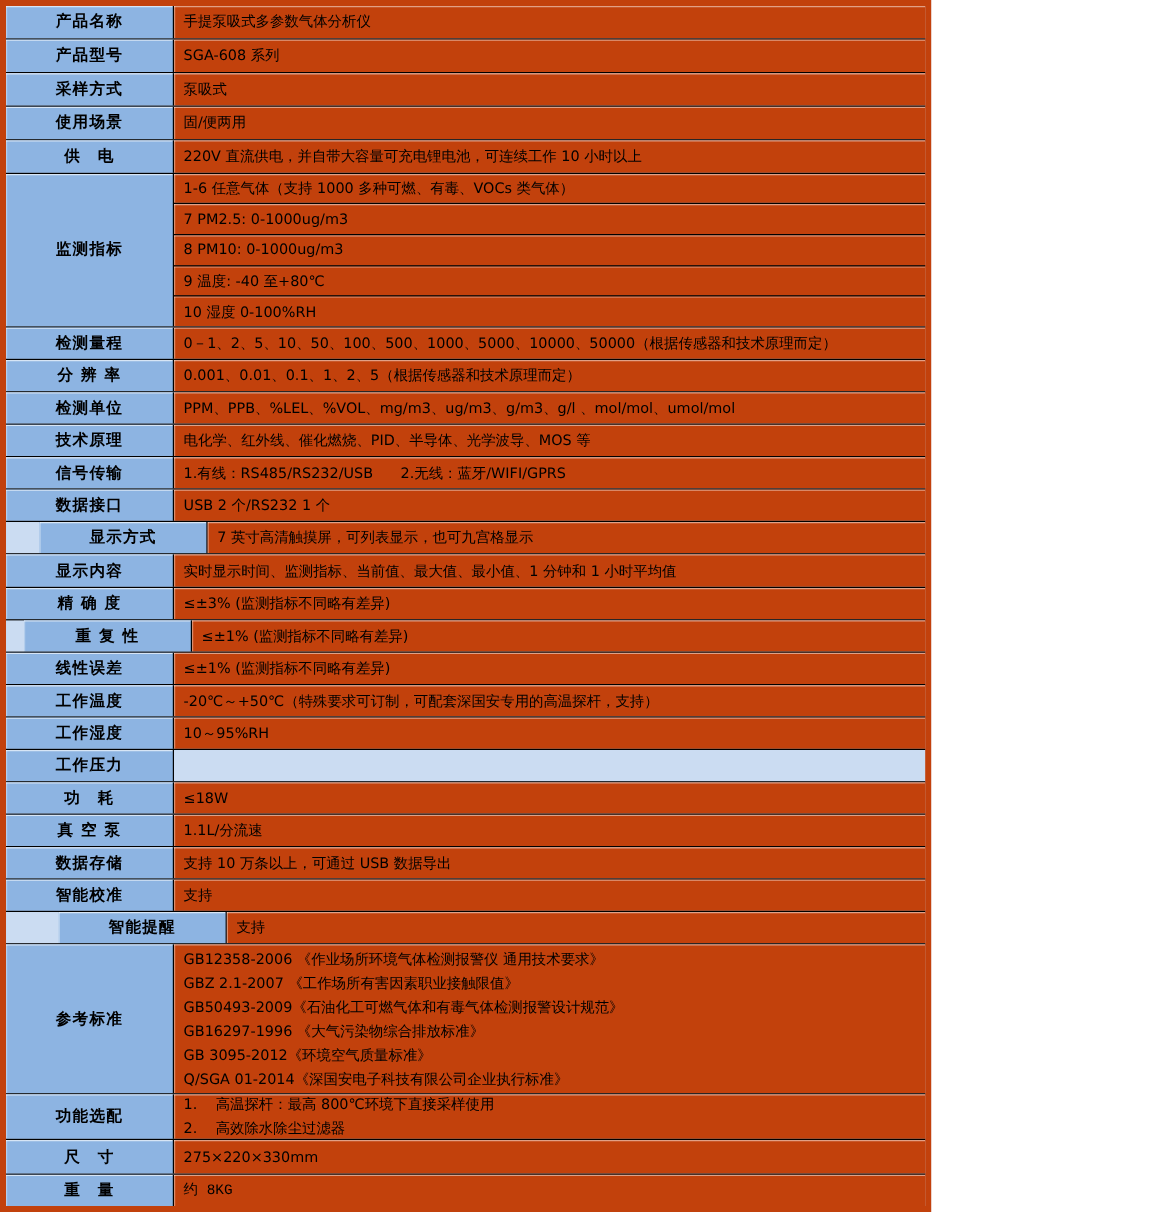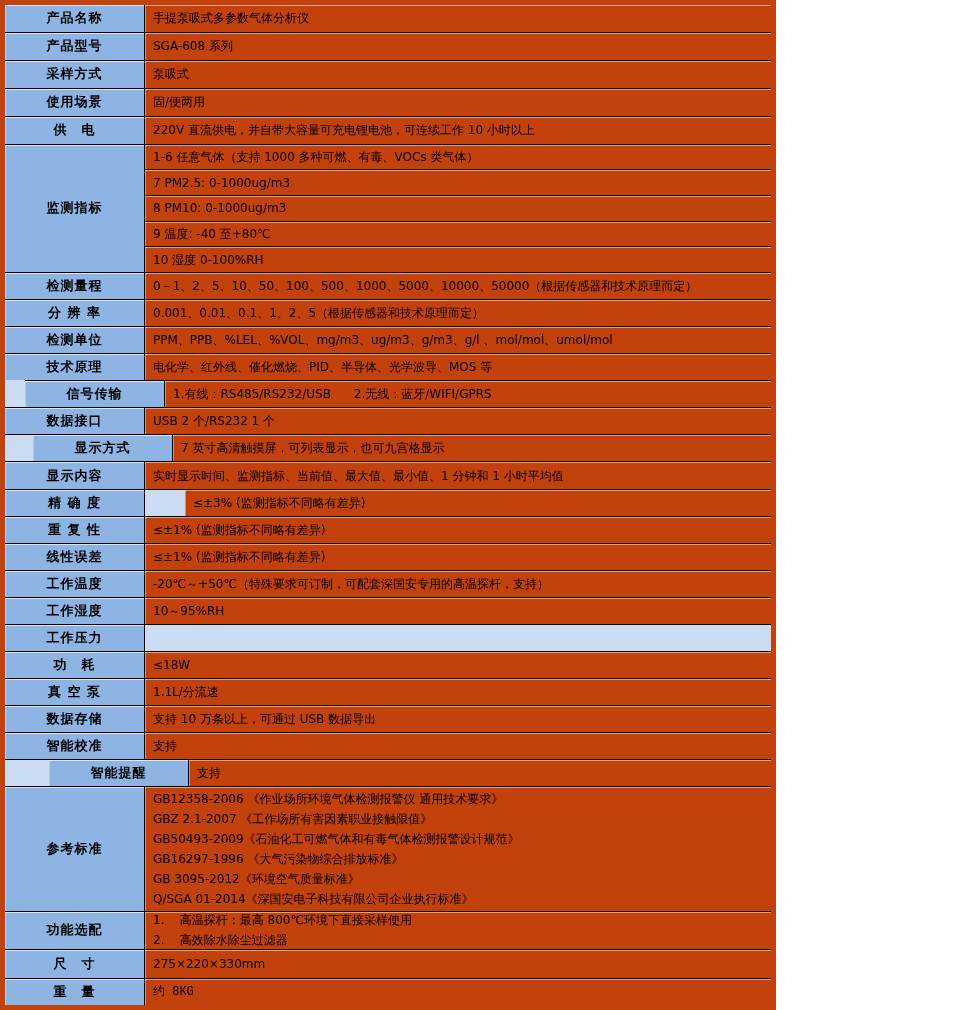--- a/index.html
+++ b/index.html
@@ -119,21 +119,21 @@
       <div class="value-area">
         <div class="value-cell single"><div class="value-line">PPM、PPB、%LEL、%VOL、mg/m3、ug/m3、g/m3、g/l 、mol/mol、umol/mol</div></div>
       </div>
     </div>
     <div class="spec-row" style="flex: 27 1 0px;">
       <div class="label-cell">技术原理</div>
       <div class="value-area">
         <div class="value-cell single"><div class="value-line">电化学、红外线、催化燃烧、PID、半导体、光学波导、MOS 等</div></div>
       </div>
     </div>
-    <div class="spec-row" style="flex: 27 1 0px; margin-left: 20px;">
+    <div class="spec-row" style="flex: 27 1 0px;">
       <div class="label-cell">信号传输</div>
       <div class="value-area">
         <div class="value-cell single"><div class="value-line">1.有线：RS485/RS232/USB      2.无线：蓝牙/WIFI/GPRS</div></div>
       </div>
     </div>
     <div class="spec-row" style="flex: 27 1 0px;">
       <div class="label-cell">数据接口</div>
       <div class="value-area">
         <div class="value-cell single"><div class="value-line">USB 2 个/RS232 1 个</div></div>
       </div>
@@ -143,27 +143,27 @@
       <div class="value-area">
         <div class="value-cell single"><div class="value-line">7 英寸高清触摸屏，可列表显示，也可九宫格显示</div></div>
       </div>
     </div>
     <div class="spec-row" style="flex: 28 1 0px;">
       <div class="label-cell">显示内容</div>
       <div class="value-area">
         <div class="value-cell single"><div class="value-line">实时显示时间、监测指标、当前值、最大值、最小值、1 分钟和 1 小时平均值</div></div>
       </div>
     </div>
-    <div class="spec-row" style="flex: 27 1 0px; gap: 40px;">
+    <div class="spec-row" style="flex: 27 1 0px;">
       <div class="label-cell">精 确 度</div>
       <div class="value-area">
         <div class="value-cell single"><div class="value-line">≤±3% (监测指标不同略有差异)</div></div>
       </div>
     </div>
-    <div class="spec-row" style="flex: 27 1 0px;">
+    <div class="spec-row" style="flex: 27 1 0px; padding-left: 15px;">
       <div class="label-cell">重 复 性</div>
       <div class="value-area">
         <div class="value-cell single"><div class="value-line">≤±1% (监测指标不同略有差异)</div></div>
       </div>
     </div>
     <div class="spec-row" style="flex: 27 1 0px;">
       <div class="label-cell">线性误差</div>
       <div class="value-area">
         <div class="value-cell single"><div class="value-line">≤±1% (监测指标不同略有差异)</div></div>
       </div>

